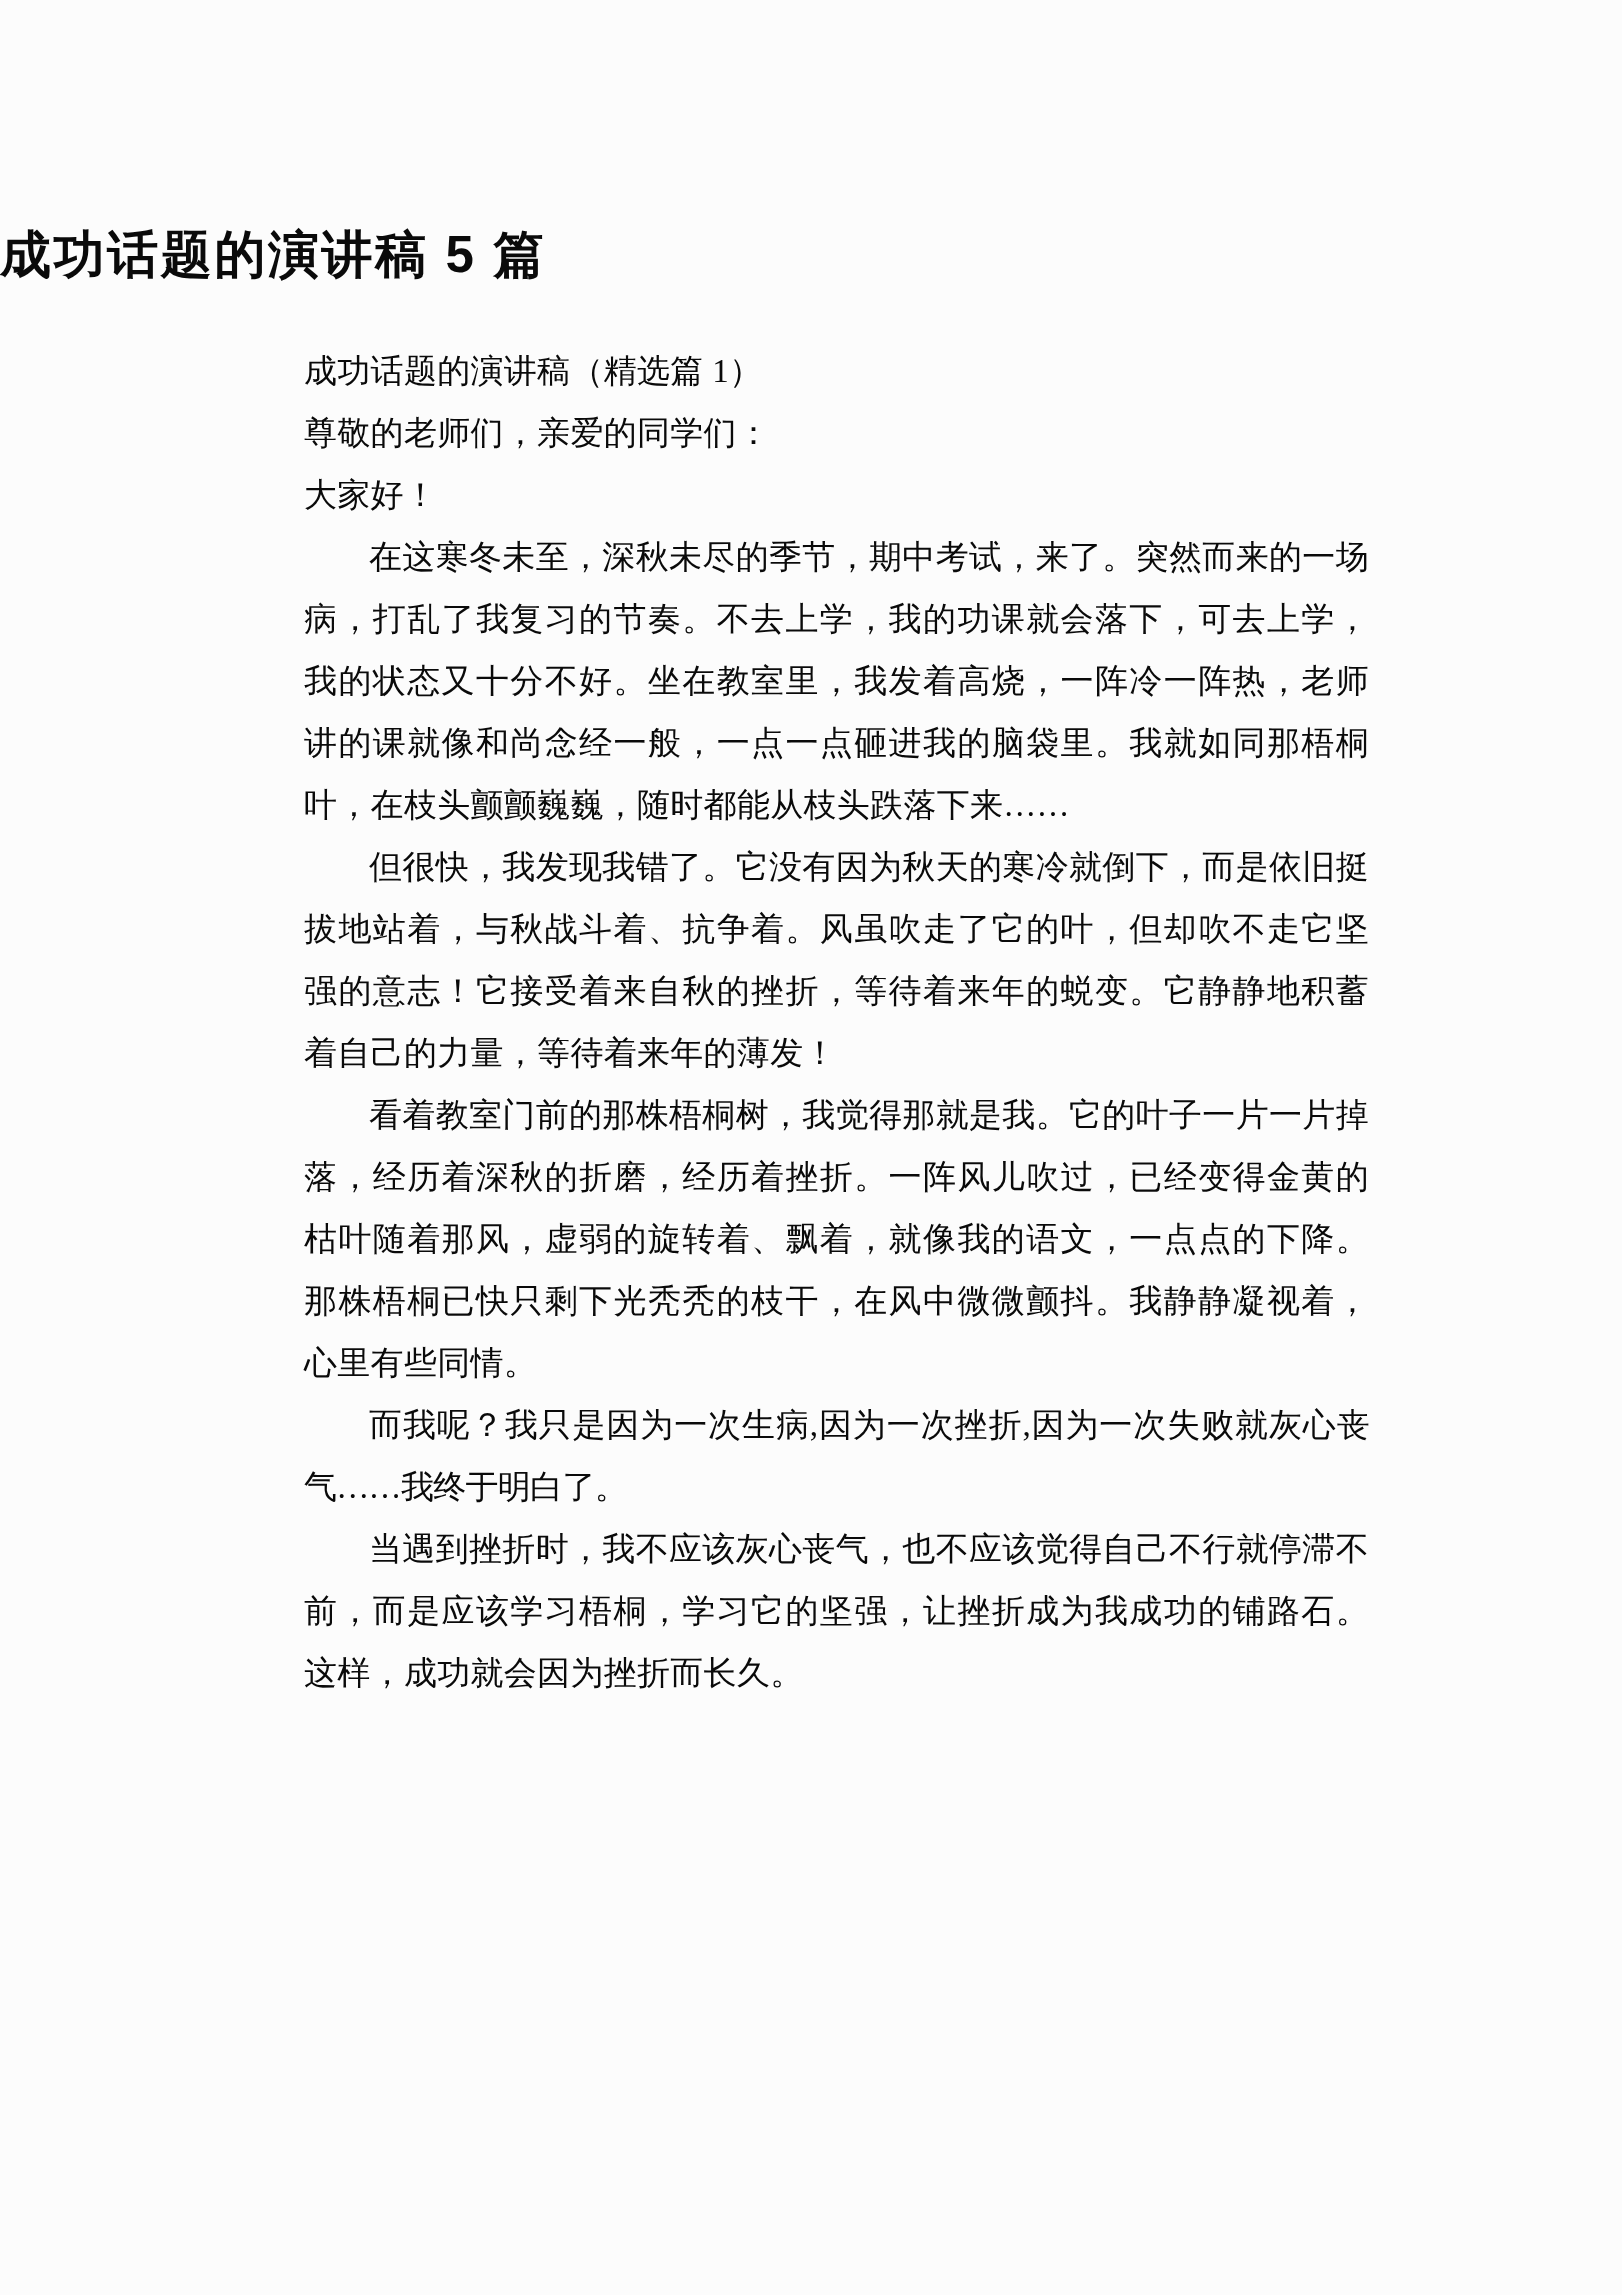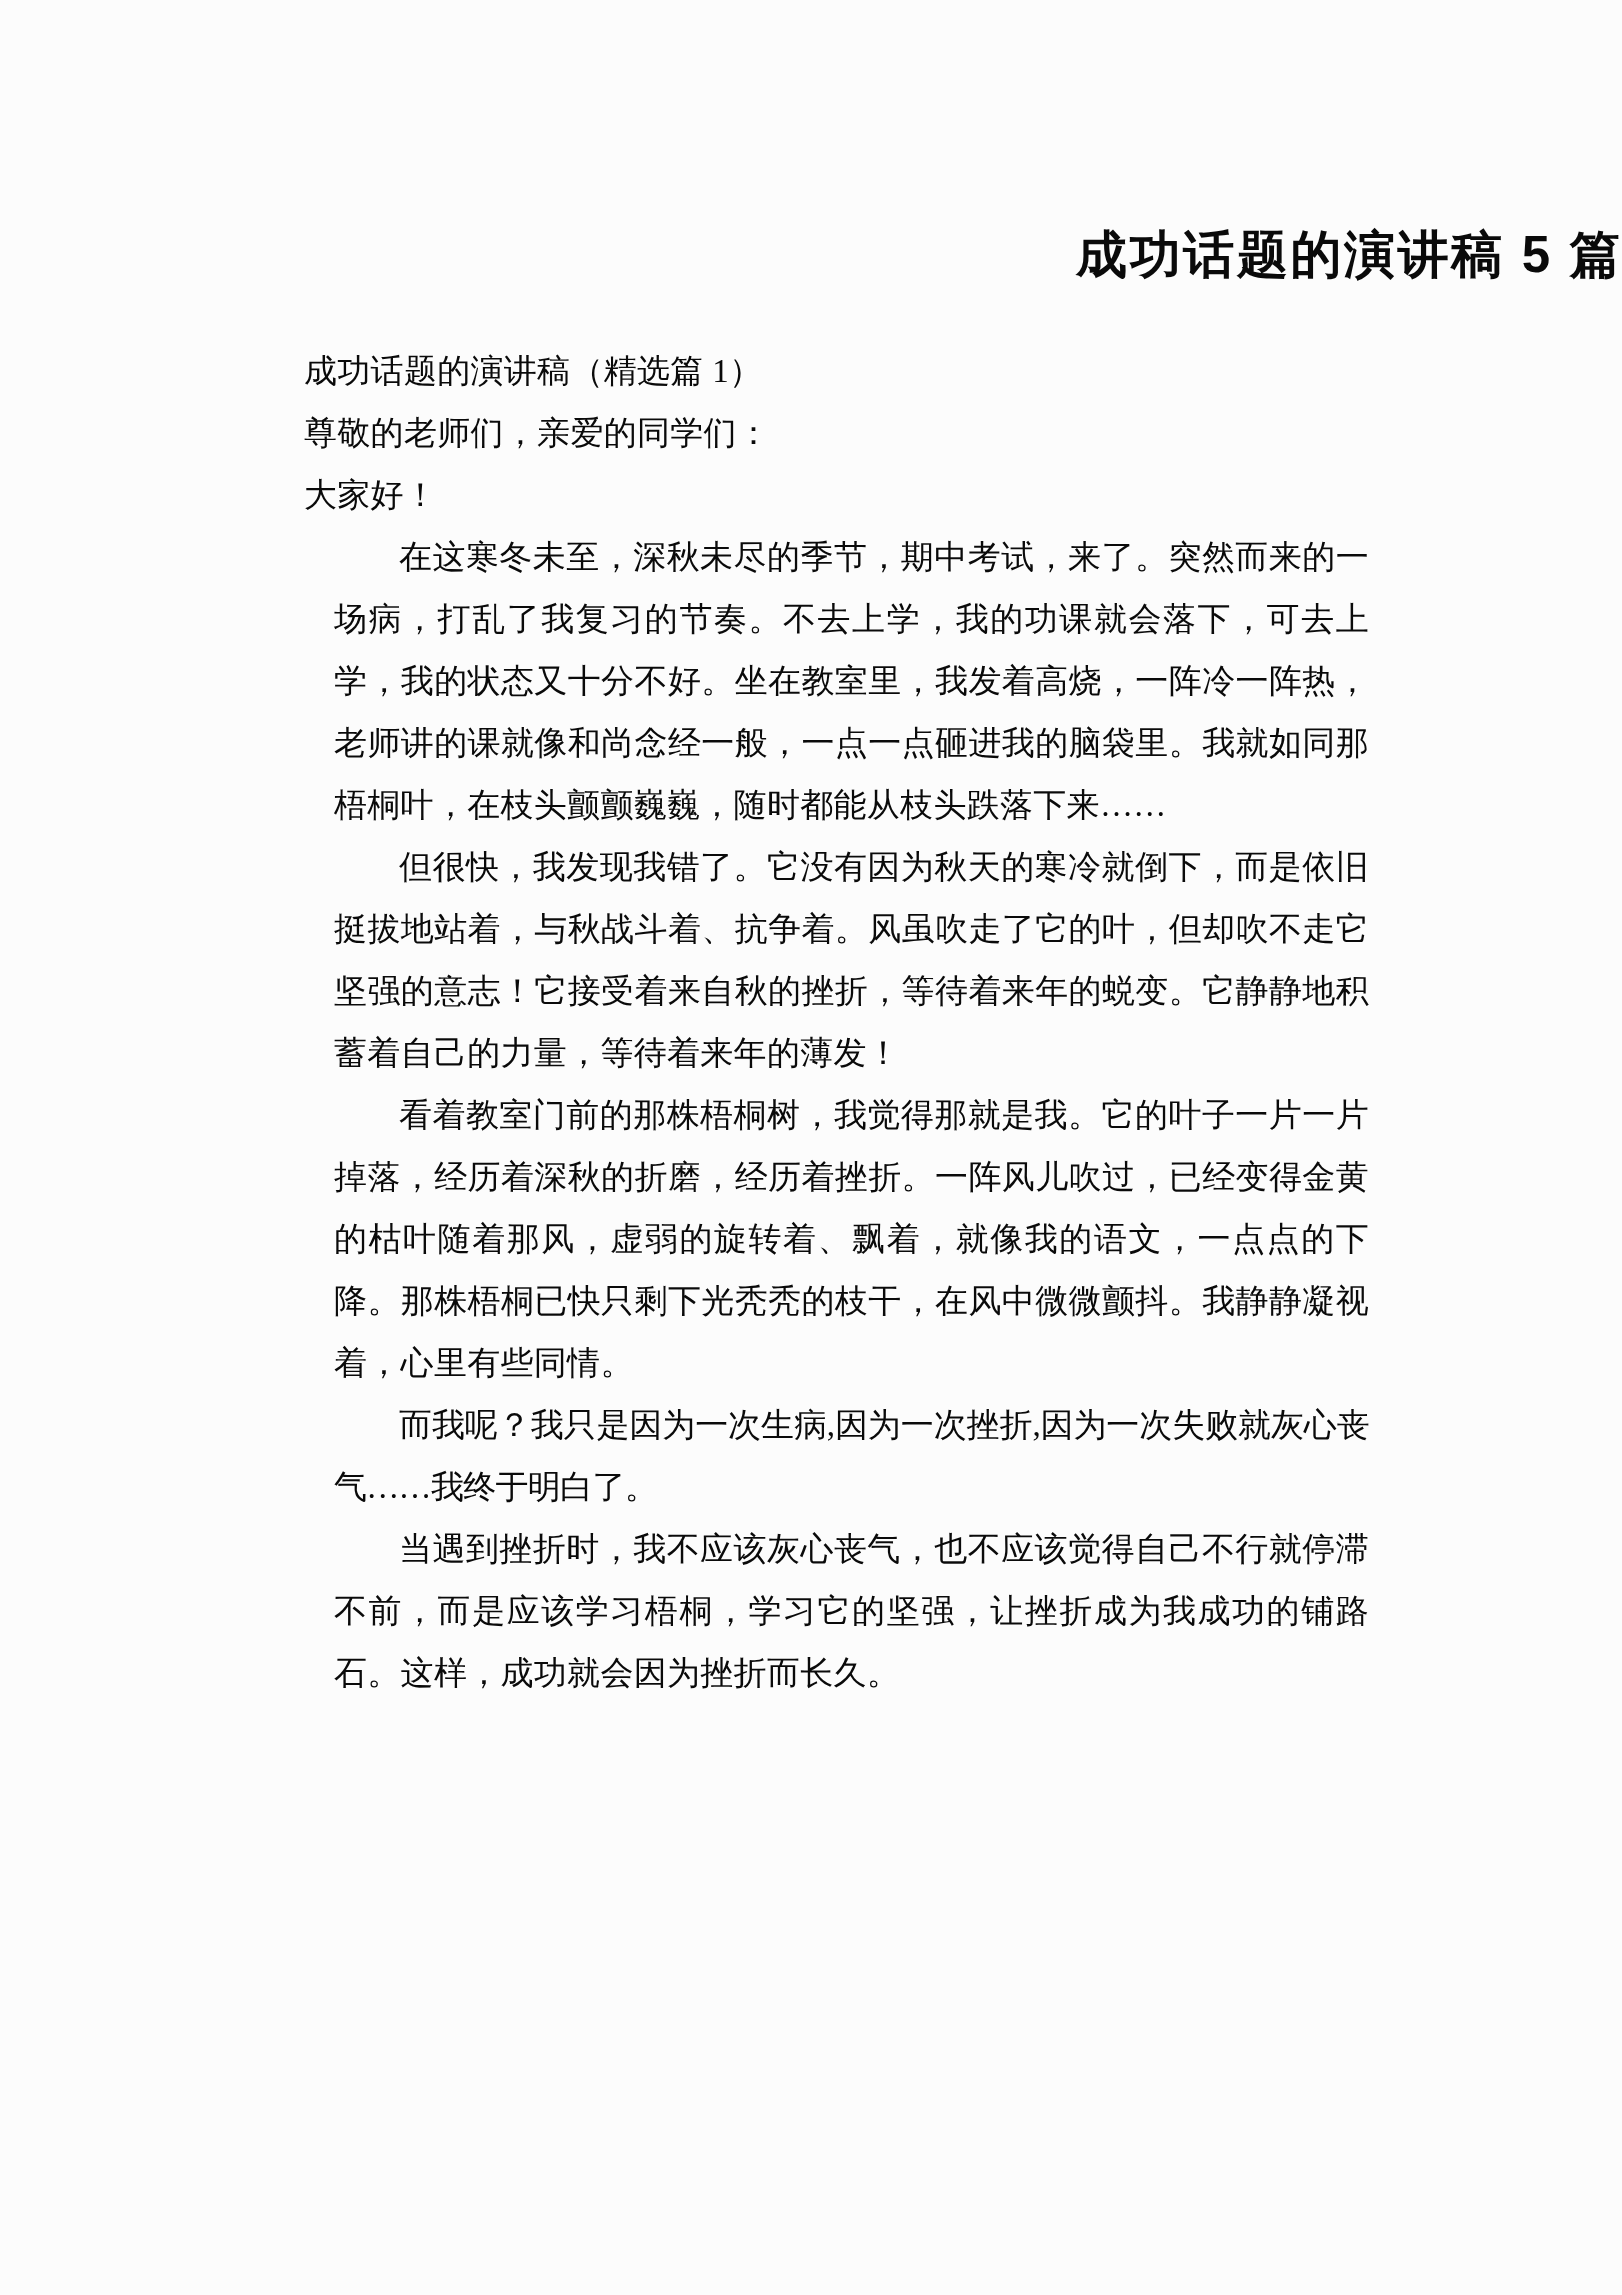--- a/index.html
+++ b/index.html
@@ -15,21 +15,21 @@
     box-sizing: border-box;
     overflow: hidden;
     font-family: "Liberation Serif", "DejaVu Serif", serif;
     color: #0a0a0a;
   }
   .doc-title {
     position: absolute;
     top: 193px;
     left: 0;
     width: 1623px;
-    text-align: right;
+    text-align: left;
     font-size: 51px;
     font-weight: bold;
     letter-spacing: 2.6px;
     line-height: 1.1;
     font-family: "Liberation Sans", "DejaVu Sans", sans-serif;
   }
   .body-block {
     position: absolute;
     top: 340px;
     left: 304px;
@@ -43,21 +43,20 @@
     text-justify: inter-character;
     text-align-last: left;
     letter-spacing: 0.3px;
     word-break: break-all;
   }
   p.lead {
     text-indent: 0;
   }
   p.indent {
     text-indent: 65px;
-    margin-left: 30px;
   }
   p.tight {
     letter-spacing: -0.7px;
   }
 </style>
 </head>
 <body>
 
 <div class="page">
 

